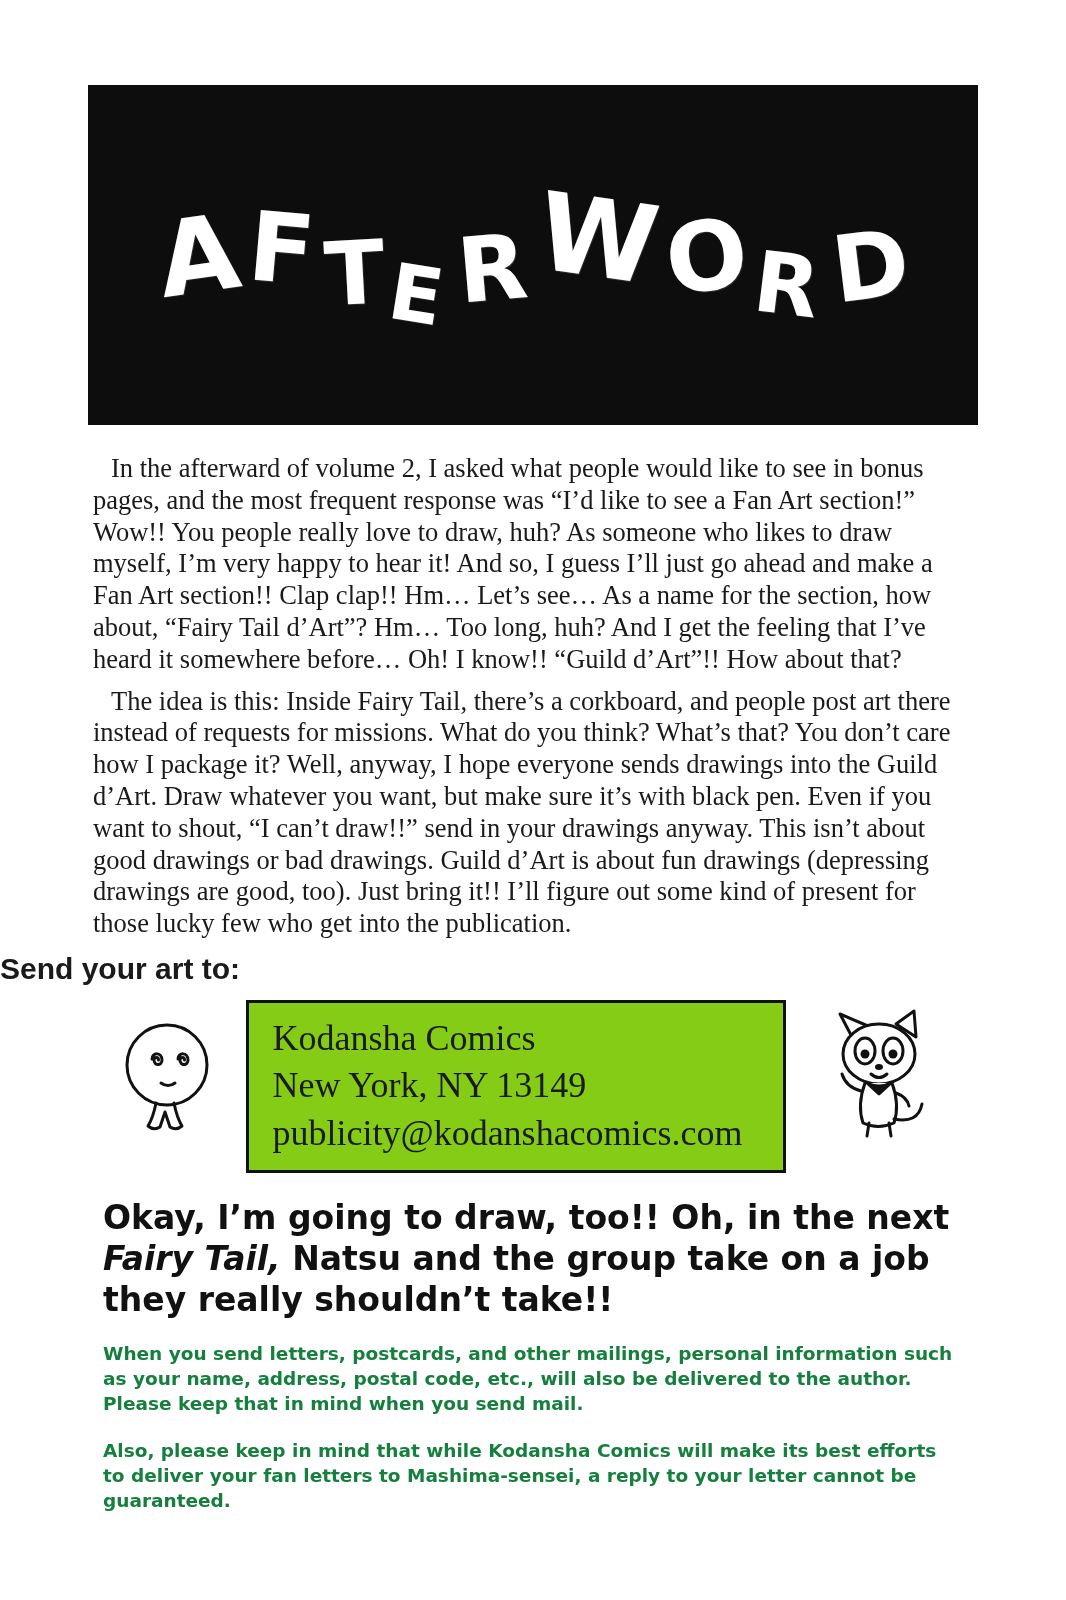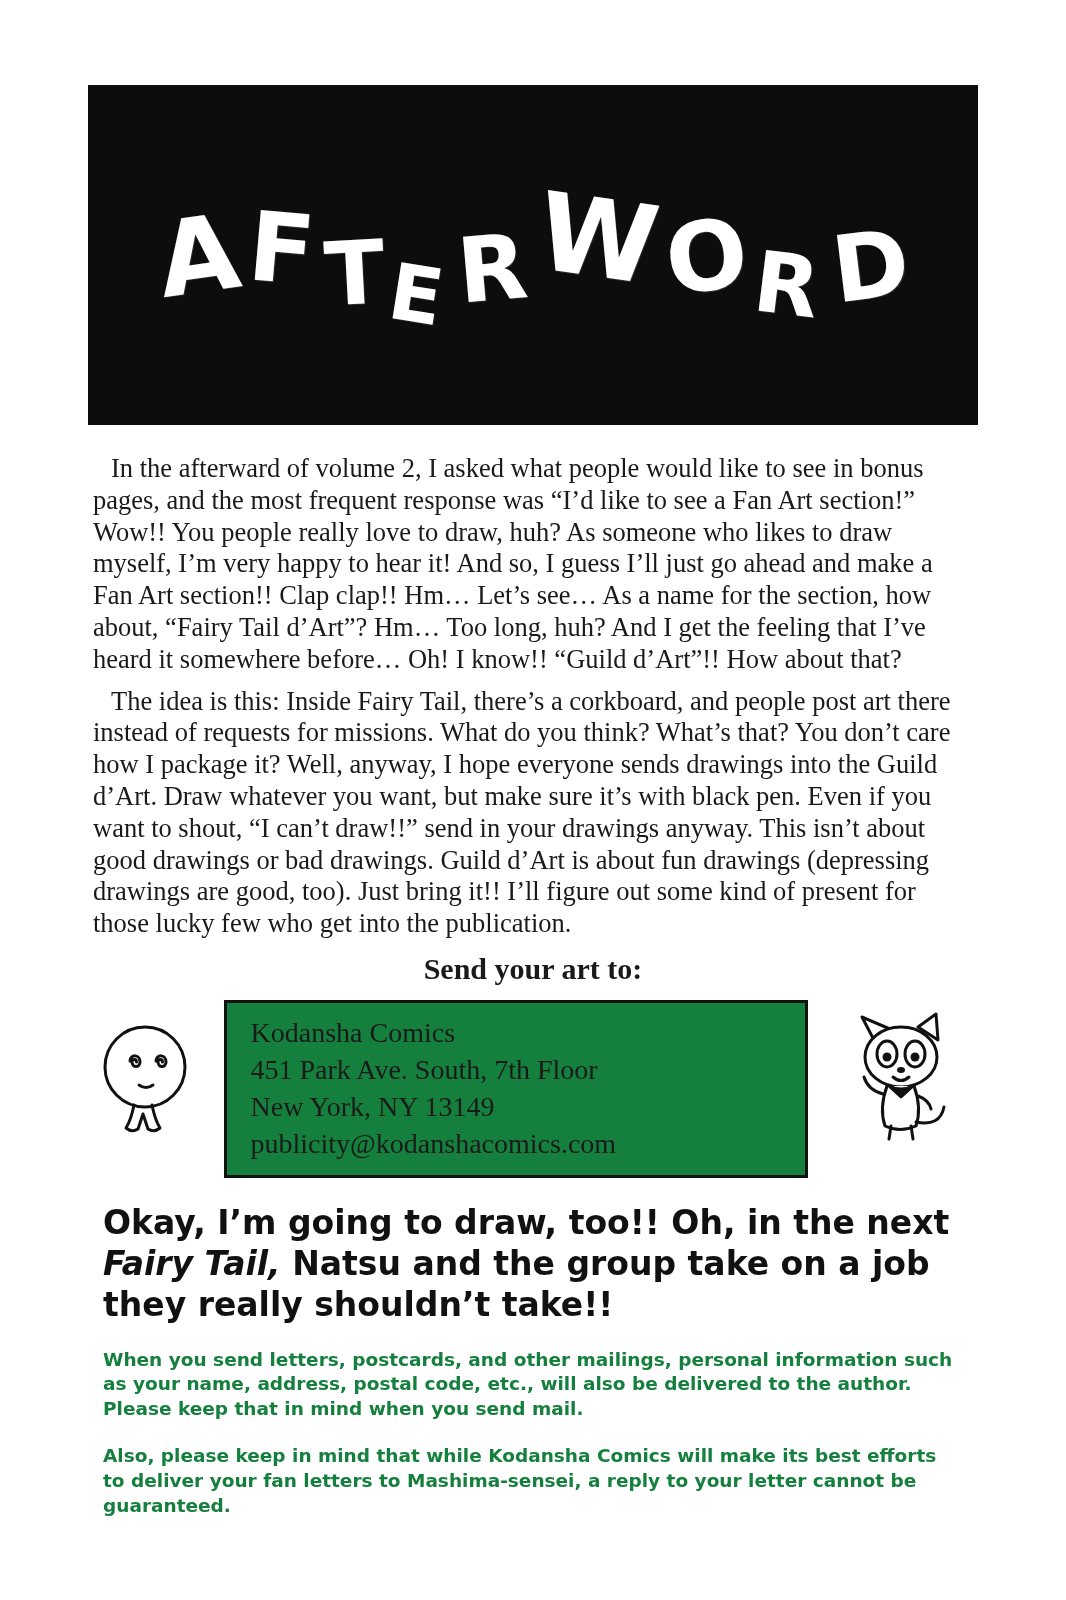--- a/index.html
+++ b/index.html
@@ -44,41 +44,40 @@
     width:880px;
     margin:28px auto 6px auto;
     font-size:26.5px;
     line-height:1.2;
     text-align:left;
   }
   .body-text p { text-indent:18px; margin-bottom:10px; }
 
   
   .send-heading {
-    text-align:center;
-    font-family:Liberation Serif, serif;
+    font-family:Liberation Sans, sans-serif;
     font-weight:bold;
     font-size:30px;
     margin-top:12px;
   }
   .address-row {
     width:960px;
     margin:14px auto 0 auto;
     display:flex;
     align-items:center;
     justify-content:center;
     gap:34px;
   }
   .address-box {
     border:3px solid #111;
     padding:12px 24px;
-    width:584px;
-    font-size:28px;
+    width:540px;
+    font-size:36px;
     line-height:1.32;
-    background:#15803d;
+    background:#84cc16;
   }
   .doodle-wrap, .cat-wrap { flex:0 0 auto; }
 
   
   .comic-note {
     width:860px;
     margin:24px auto 0 auto;
     font-family:"DejaVu Sans", sans-serif;
     font-weight:bold;
     font-size:33px;
@@ -123,21 +122,20 @@
           <path d="M30 42 c 0 -7 10 -7 10 1 c 0 6 -8 6 -8 0 c 0 -3.5 4.5 -3.5 4.5 0"></path>
           <path d="M56 42 c 0 -7 10 -7 10 1 c 0 6 -8 6 -8 0 c 0 -3.5 4.5 -3.5 4.5 0"></path>
           <path d="M39 66 q 7 5 14 0"></path>
           <path d="M34 86 q -3 15 -8 23 q 6 5 12 1 l 5 -15 l 5 15 q 6 4 12 -1 q -5 -8 -8 -23"></path>
         </g>
       </svg>
     </div>
 
     <div class="address-box">
       <div>Kodansha Comics</div>
-      <div>451 Park Ave. South, 7th Floor</div>
       <div>New York, NY 13149</div>
       <div>publicity@kodanshacomics.com</div>
     </div>
 
     <div class="cat-wrap">
       <svg width="125" height="150" viewBox="0 0 125 150" aria-hidden="true">
         <g fill="#fff" stroke="#111" stroke-width="3" stroke-linecap="round" stroke-linejoin="round">
           <path d="M32 28 L20 5 L48 17 Z"></path>
           <path d="M76 15 L94 2 L96 28 Z"></path>
           <ellipse cx="59" cy="45" rx="36" ry="30"></ellipse>

